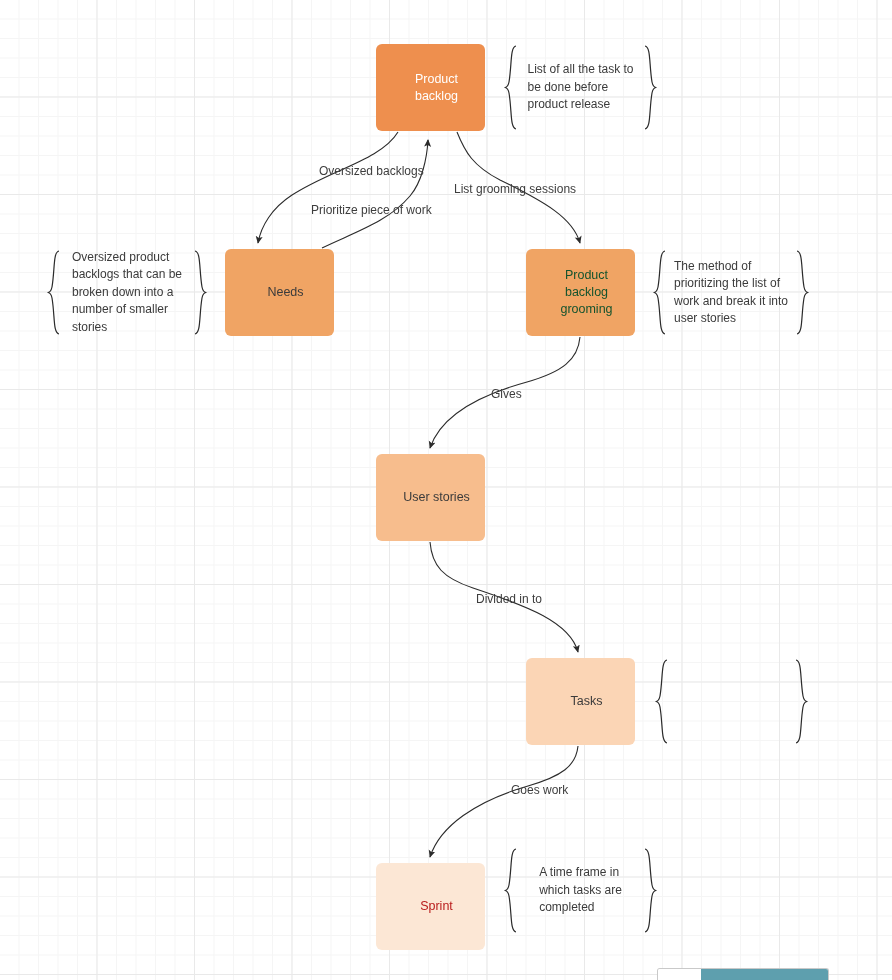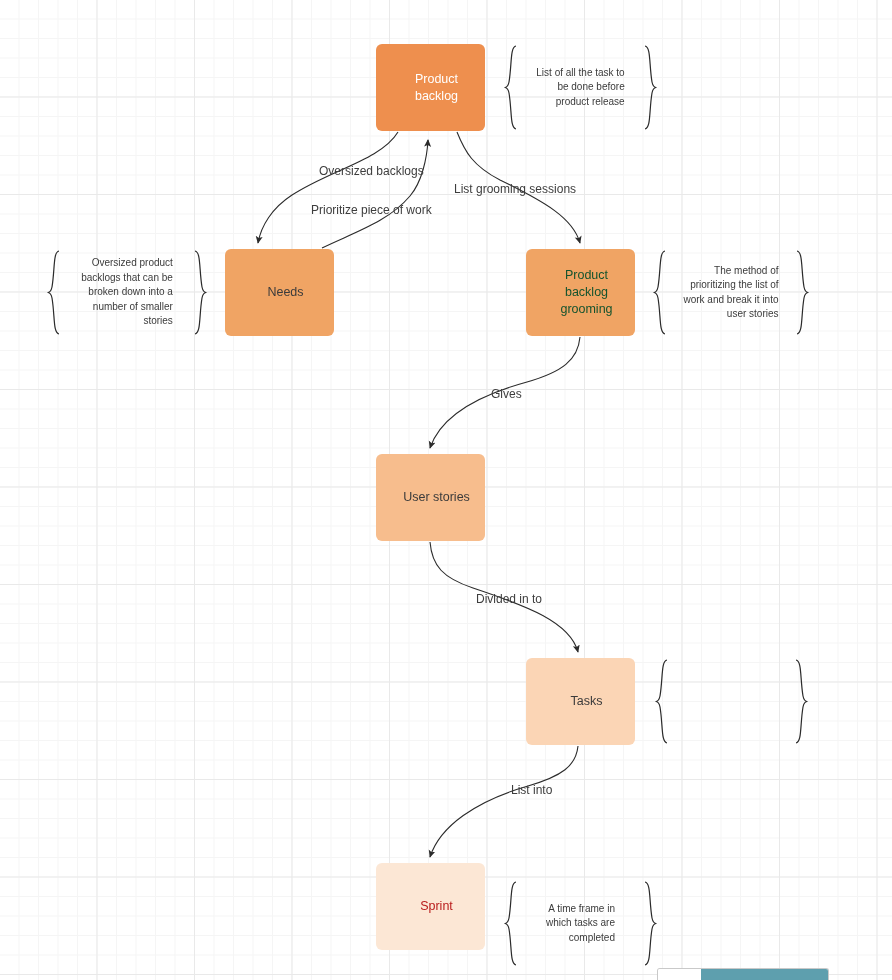--- a/index.html
+++ b/index.html
@@ -51,23 +51,23 @@
     margin-left: 12px;
   }
   .desc {
     position: absolute;
     display: flex;
     align-items: center;
     justify-content: center;
     box-sizing: border-box;
   }
   .desc-text {
-    font-size: 10px;
+    font-size: 12px;
     color: #3b3b3b;
-    text-align: right;
+    text-align: left;
     line-height: 1.45;
     white-space: pre-line;
     padding: 0 6px;
   }
   .brace {
     position: absolute;
     top: 0;
     bottom: 0;
     width: 16px;
   }
@@ -213,21 +213,21 @@
         <path d="M 13 2 C 7 3, 9 20, 6 38 C 5.2 42, 3 43.5, 1.5 43.5 C 3 43.5, 5.2 45, 6 49 C 9 67, 7 84, 13 85" fill="none" stroke="#2b2b2b" stroke-width="1.2"></path>
       </svg>
     </span>
     <span class="brace brace-right">
       <svg viewBox="0 0 16 87" preserveAspectRatio="none">
         <path d="M 3 2 C 9 3, 7 20, 10 38 C 10.8 42, 13 43.5, 14.5 43.5 C 13 43.5, 10.8 45, 10 49 C 7 67, 9 84, 3 85" fill="none" stroke="#2b2b2b" stroke-width="1.2"></path>
       </svg>
     </span>
   </div>
 
-  <div class="desc" style="left:503px; top:880px; width:155px; height:87px;">
+  <div class="desc" style="left:503px; top:847px; width:155px; height:87px;">
     <span class="brace brace-left">
       <svg viewBox="0 0 16 87" preserveAspectRatio="none">
         <path d="M 13 2 C 7 3, 9 20, 6 38 C 5.2 42, 3 43.5, 1.5 43.5 C 3 43.5, 5.2 45, 6 49 C 9 67, 7 84, 13 85" fill="none" stroke="#2b2b2b" stroke-width="1.2"></path>
       </svg>
     </span>
     <span class="desc-text">A time frame in
 which tasks are
 completed</span>
     <span class="brace brace-right">
       <svg viewBox="0 0 16 87" preserveAspectRatio="none">
@@ -239,20 +239,20 @@
   <div class="edge-label" style="left:319px; top:164px;">Oversized backlogs</div>
 
   <div class="edge-label" style="left:311px; top:203px;">Prioritize piece of work</div>
 
   <div class="edge-label" style="left:454px; top:182px;">List grooming sessions</div>
 
   <div class="edge-label" style="left:491px; top:387px;">Gives</div>
 
   <div class="edge-label" style="left:476px; top:592px;">Divided in to</div>
 
-  <div class="edge-label" style="left:511px; top:783px;">List into</div>
+  <div class="edge-label" style="left:511px; top:783px;">Goes work</div>
 
   <div class="bottom-bar">
     <div class="bottom-bar-left"></div>
     <div class="bottom-bar-right"></div>
   </div>
 
 </div>
 
 </body></html>

